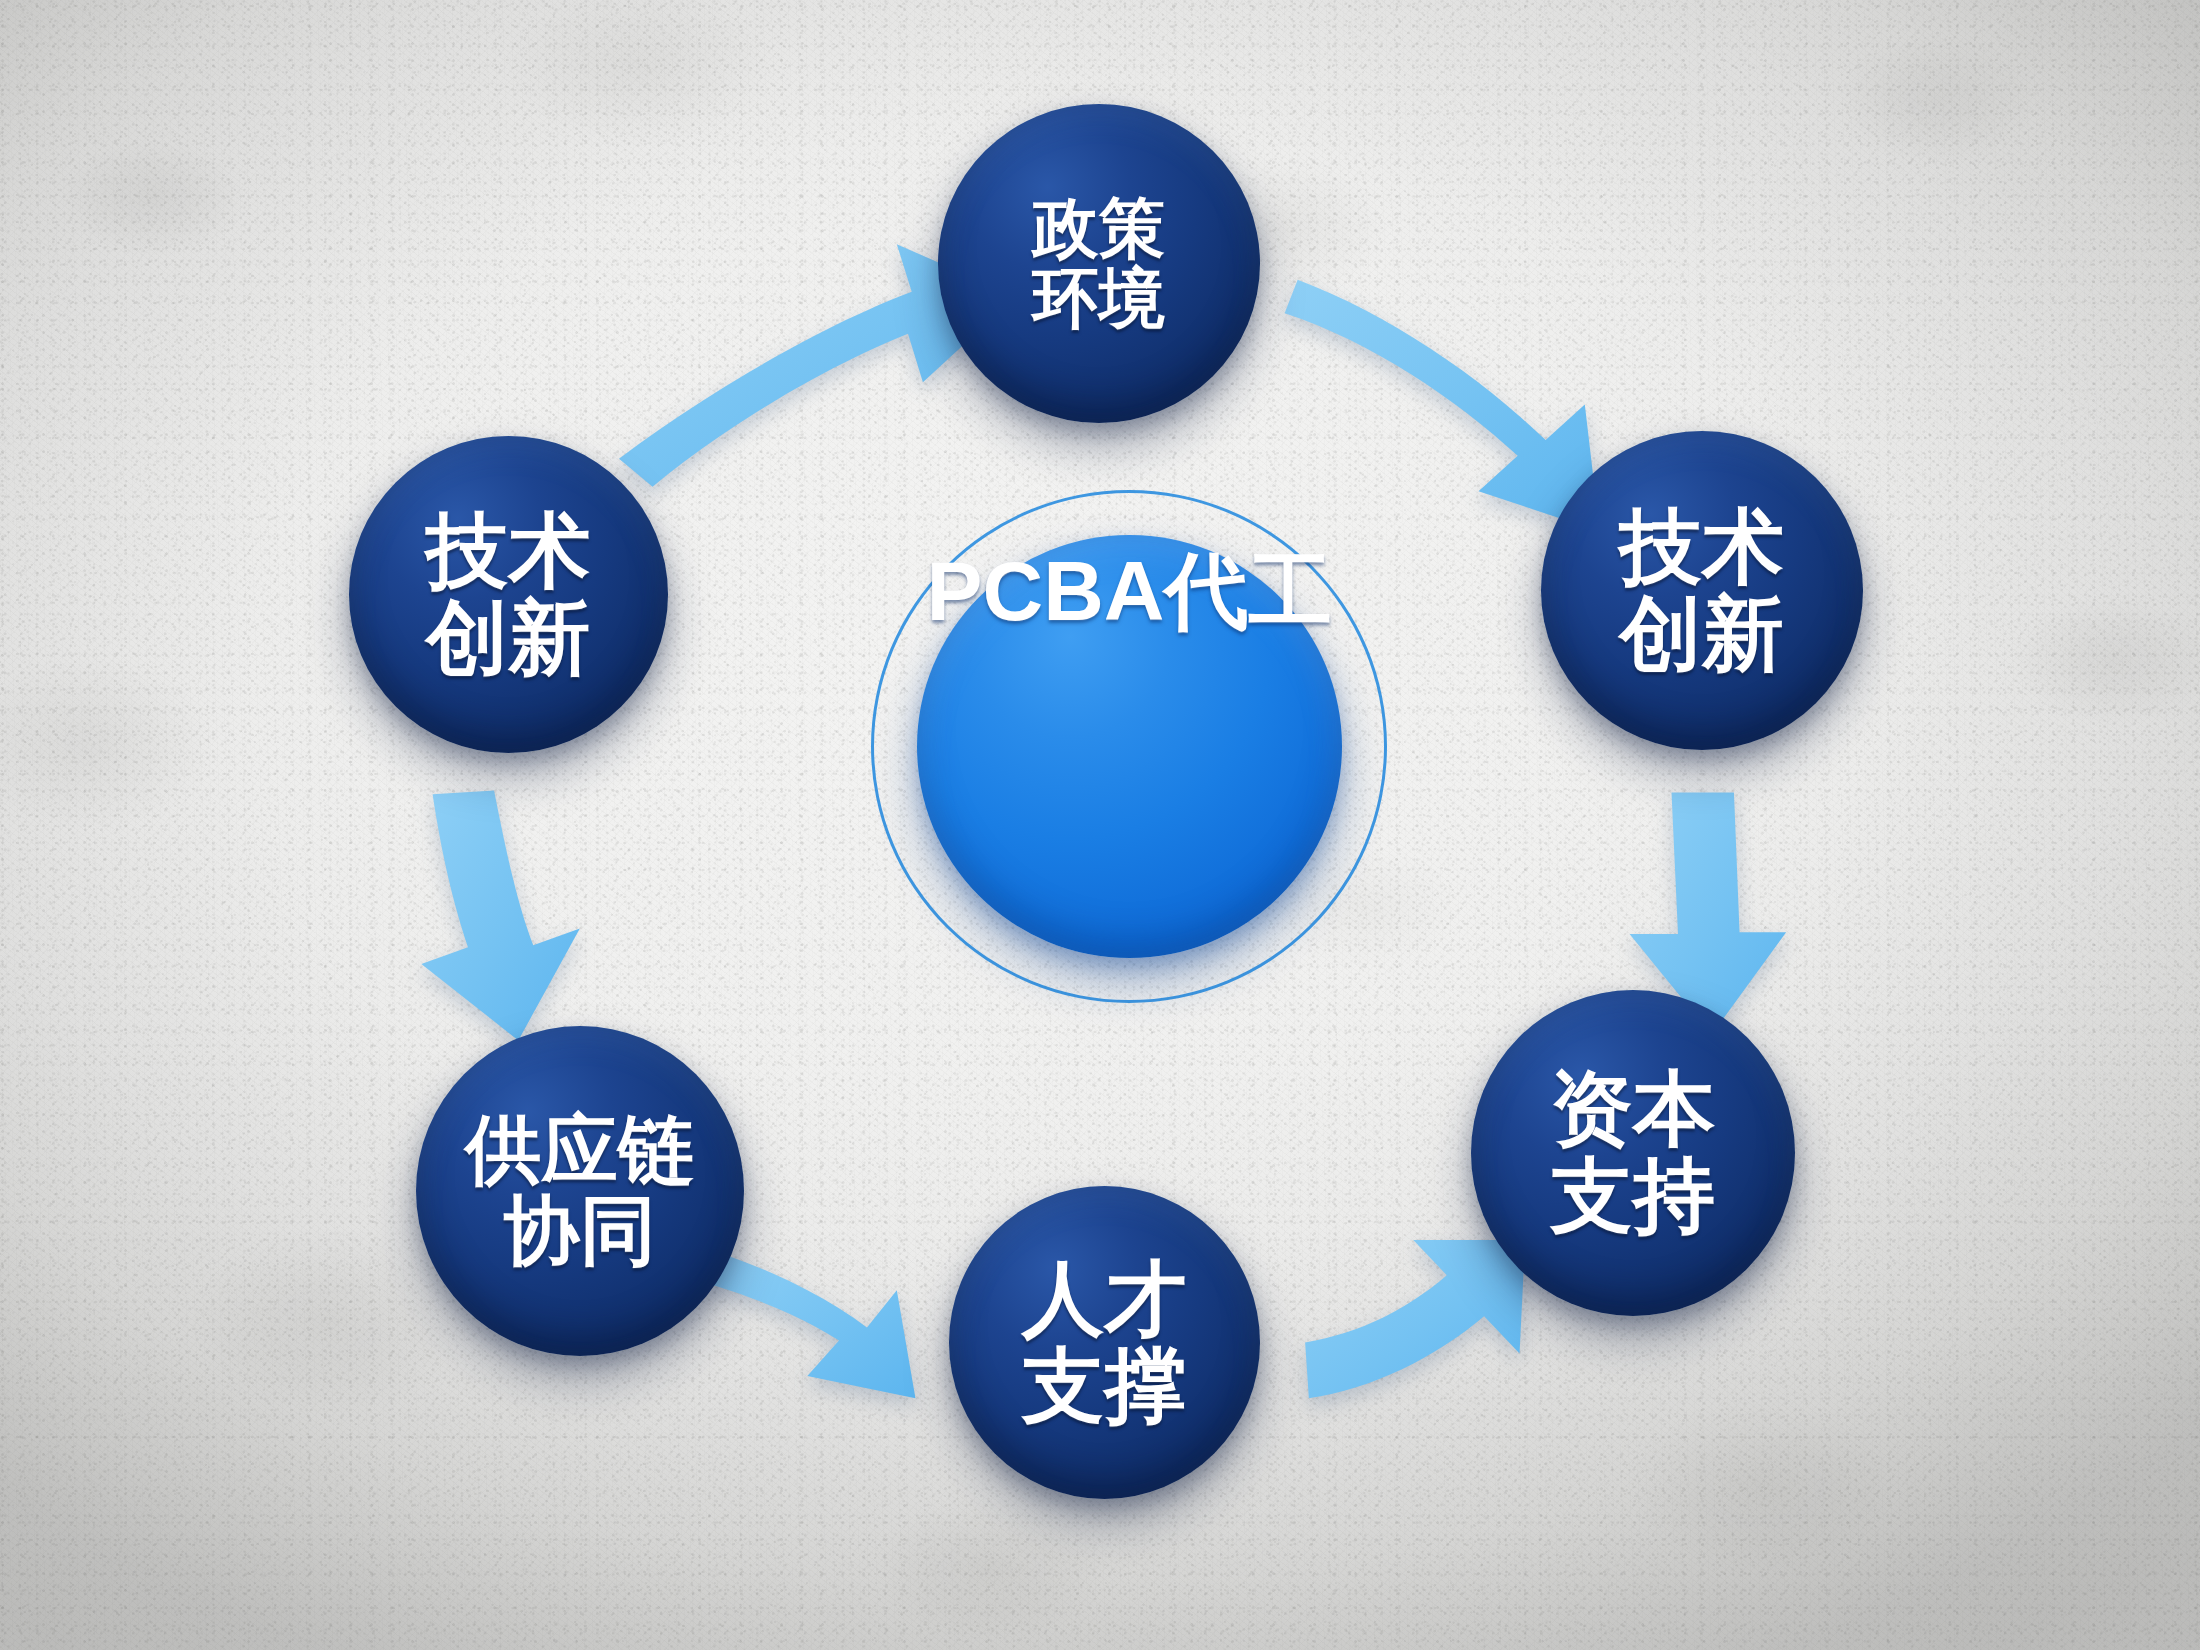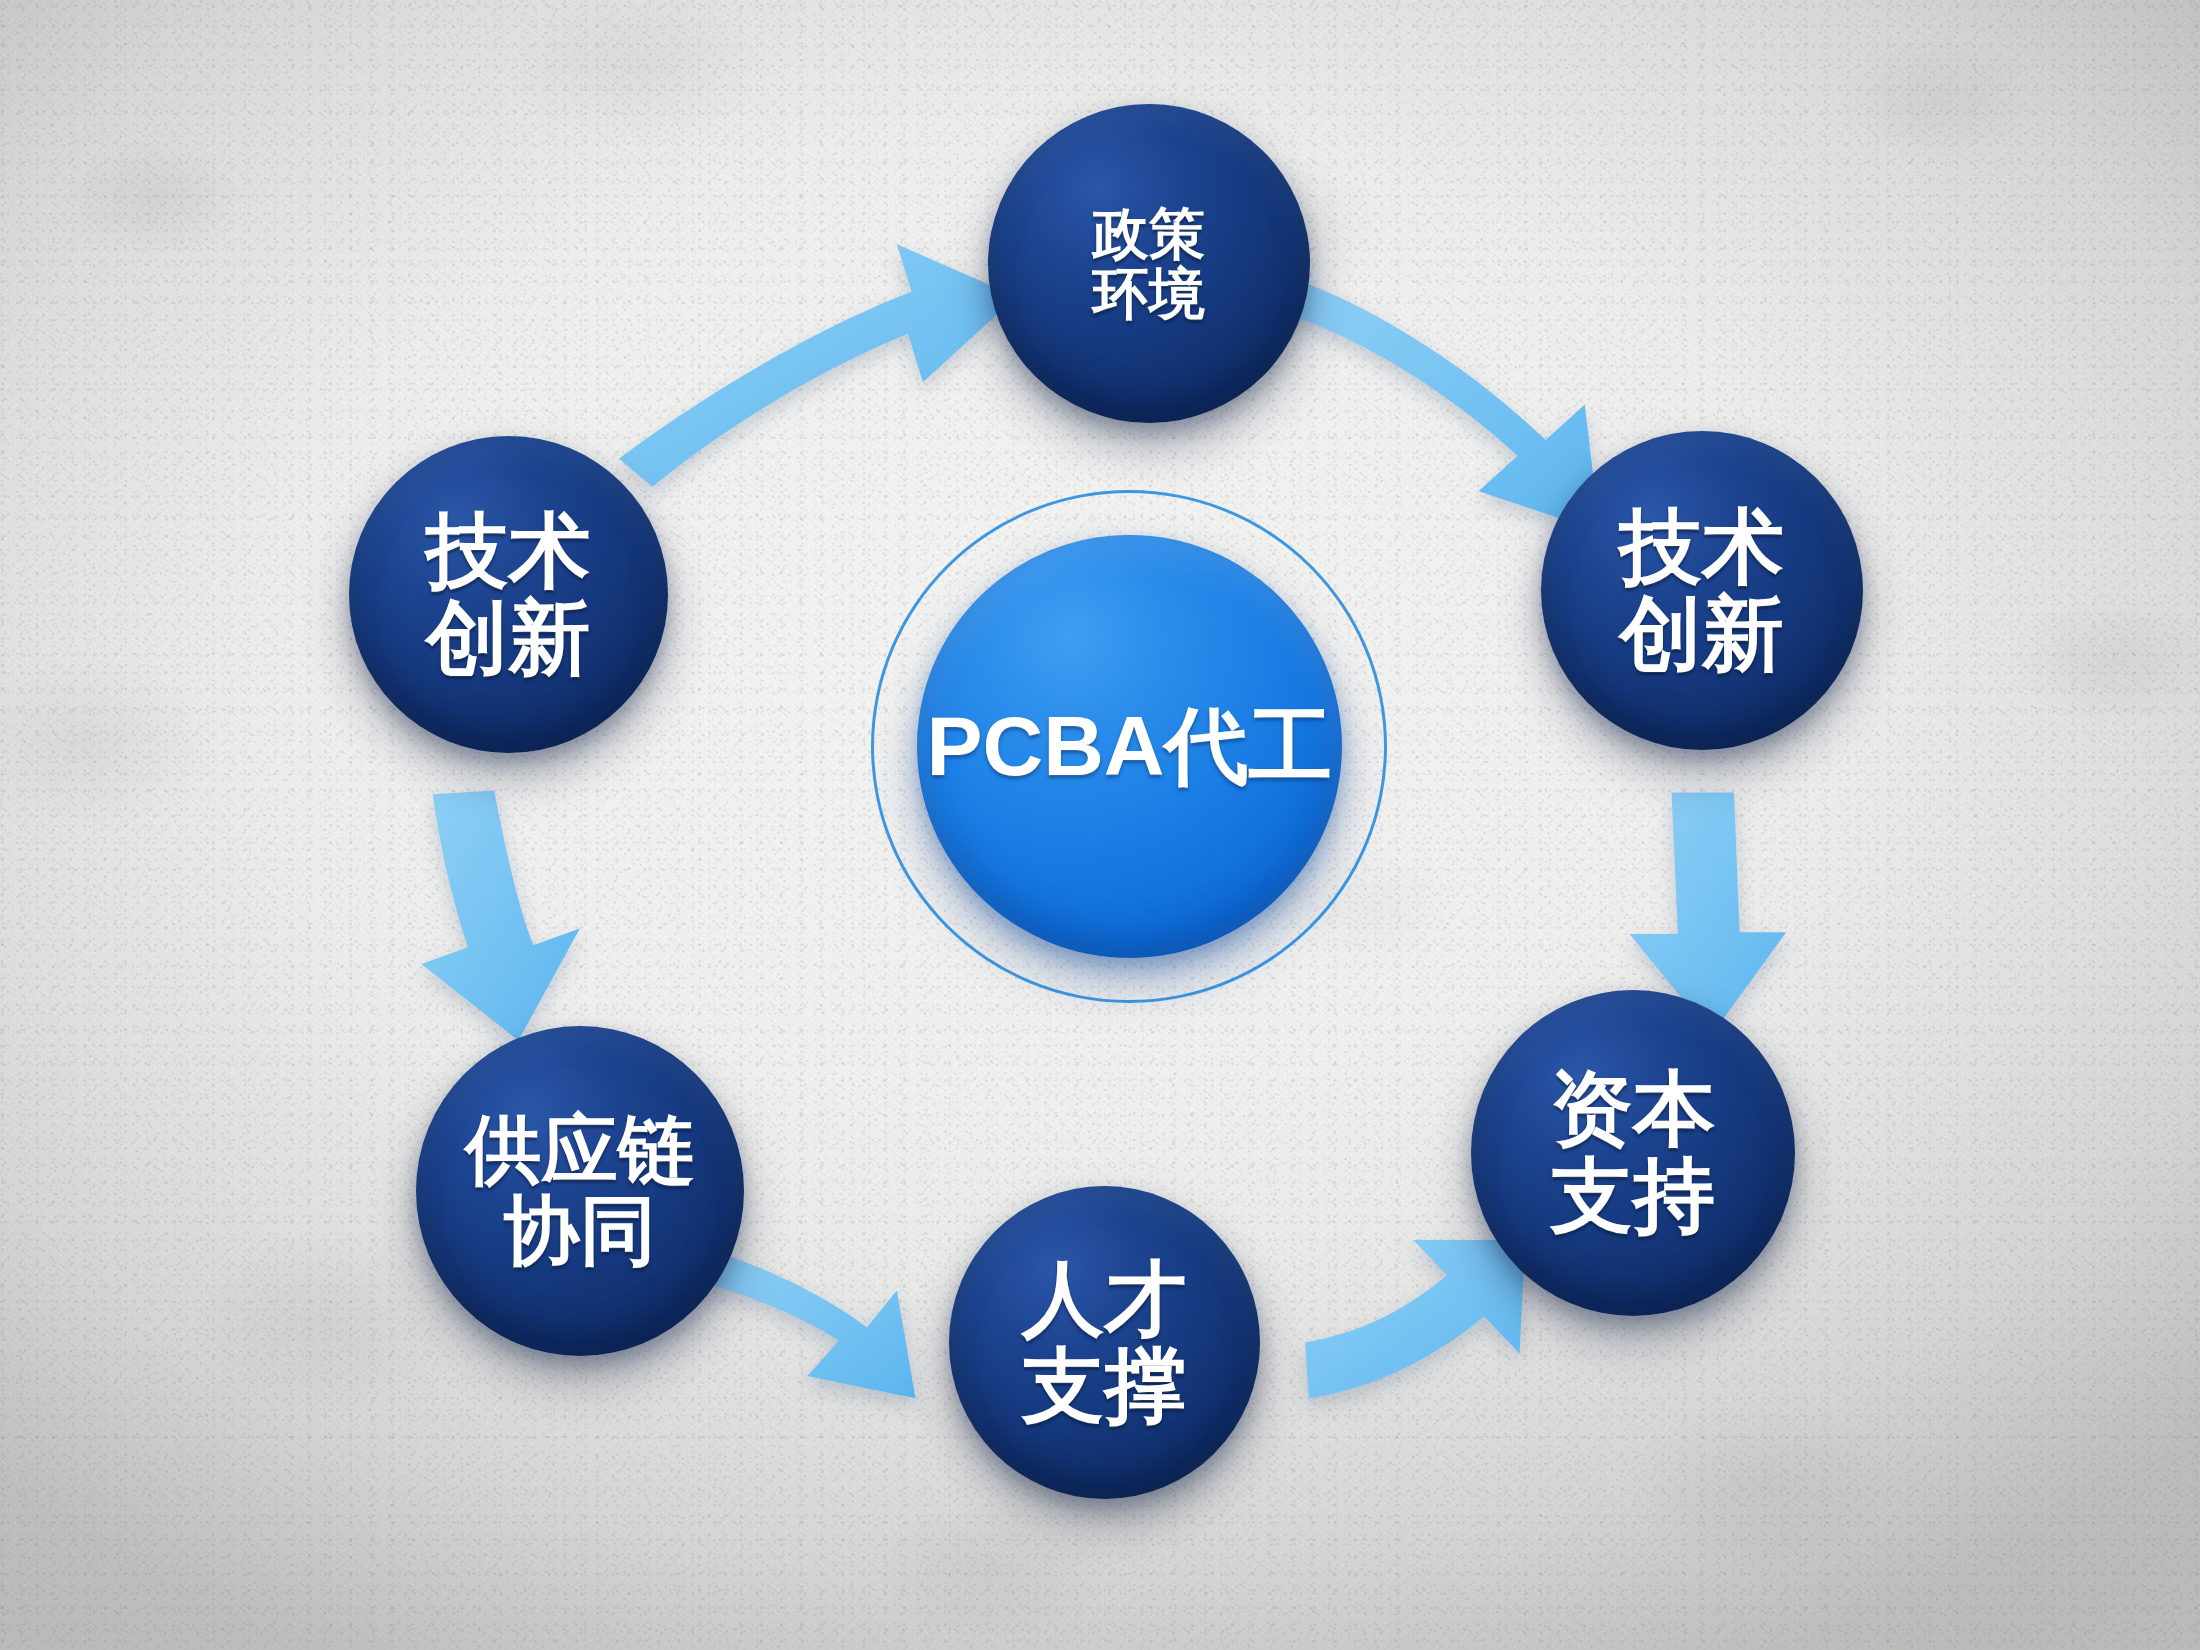--- a/index.html
+++ b/index.html
@@ -127,21 +127,21 @@
   .node .label {
     position: relative;
     z-index: 3;
     text-shadow:
       0 2.8px 2.8px rgba(6,18,48,.55),
       0 0.9px 0 rgba(255,255,255,.18);
     white-space: pre-line;
   }
 
   
-  #node-policy      { left:988px; top:104px;  width:322px; height:319px; font-size:56px;text-align:right; }
+  #node-policy      { left:938px; top:104px;  width:322px; height:319px; font-size:66px;text-align:right; }
   #node-tech-right  { left:1541px; top:431px;  width:322px; height:319px; font-size:82px; }
   #node-capital     { left:1471px; top:990px; width:324px; height:326px; font-size:82px; }
   #node-talent      { left:949px; top:1186px; width:311px; height:313px; font-size:82px; }
   #node-supply      { left:416px;  top:1026px; width:328px; height:330px; font-size:76px; }
   #node-tech-left   { left:349px;  top:436px;  width:319px; height:317px; font-size:82px; }
 
   
   #center-group {
     position: absolute;
     left: 871px;
@@ -170,21 +170,20 @@
         #2a8cea 24%,
         #1a7ee4 48%,
         #0f6cd8 74%,
         #0a5cc4 100%);
     box-shadow:
       0 24px 45px rgba(15,70,150,.36),
       0 9.3px 18.6px rgba(15,70,150,.26),
       inset 0 -17px 35px rgba(5,50,120,.38),
       inset 0 15px 32px rgba(170,215,255,.22);
     display: flex;
-    align-items: center;
     justify-content: center;
   }
   #node-center .label {
     font-size: 84px;
     font-weight: 700;
     color: #fff;
     letter-spacing: 0px;
     text-shadow:
       0 2.8px 3.7px rgba(5,40,100,.50),
       0 0.9px 0 rgba(255,255,255,.20);

